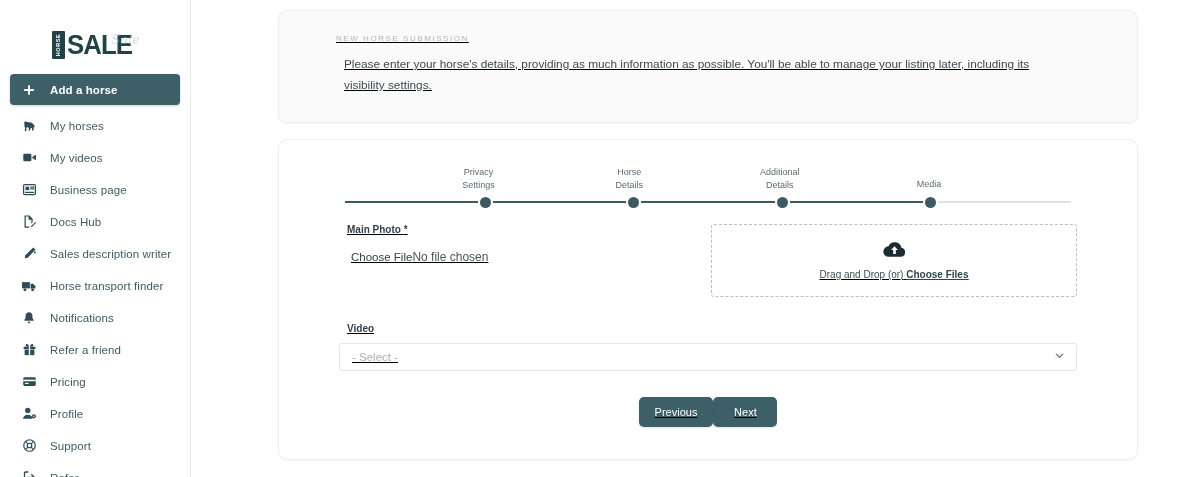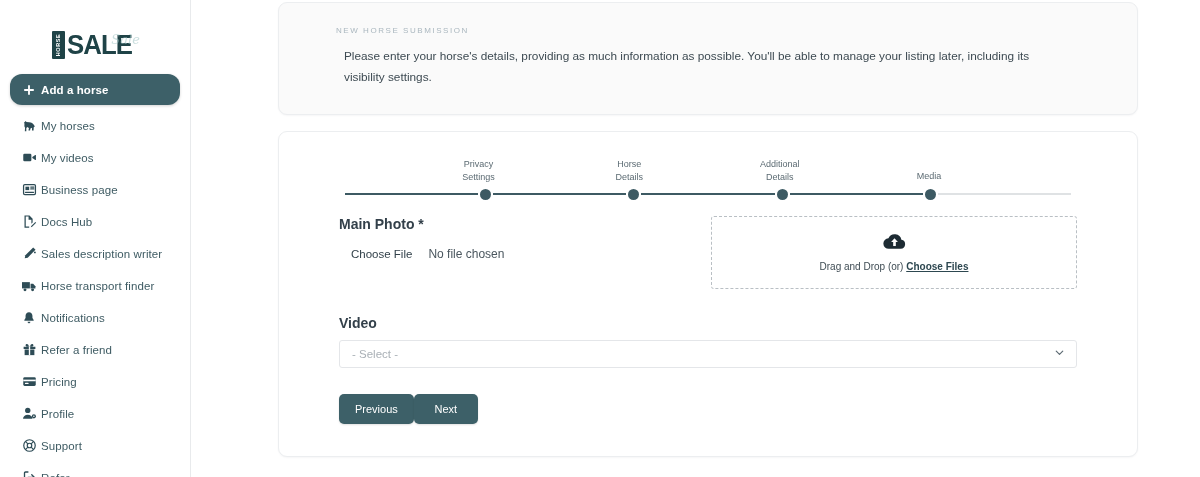--- a/index.html
+++ b/index.html
@@ -77,24 +77,24 @@
     color: #9fc4c4;
     opacity: 0.55;
     pointer-events: none;
   }
 
   .nav { padding: 6px 10px 0 10px; }
 
   .nav-item {
     display: flex;
     align-items: center;
-    gap: 4px;
+    gap: 13px;
     height: 31px;
     padding: 0 11px;
-    border-radius: 12px;
+    border-radius: 4px;
     color: #3e5b63;
     font-size: 11.5px;
     margin-bottom: 1px;
     cursor: pointer;
     white-space: nowrap;
   }
   .nav-item .ico {
     width: 16px; height: 16px;
     display: inline-flex;
     align-items: center; justify-content: center;
@@ -110,21 +110,22 @@
   .nav-item.active .ico { color: #ffffff; }
   .nav-item.active .lbl { font-weight: 600; }
   .nav-item .lbl { letter-spacing: 0.1px; }
   .nav-gap { height: 4px; }
 
   
   .main {
     flex: 1;
     height: 477px;
     background: #ffffff;
-    padding: 2px 62px 0 87px;
+    padding: 10px 62px 0 87px;
+    text-decoration: underline;
   }
 
   .card {
     background: #ffffff;
     border: 1px solid #eceef0;
     border-radius: 9px;
     box-shadow: 0 1px 2px rgba(16,24,40,0.04);
   }
 
   
@@ -185,40 +186,41 @@
     text-align: center;
     font-size: 9px;
     line-height: 12.5px;
     color: #5c6b73;
     transform: translateX(-50%);
     width: 70px;
   }
 
   
   .field-label {
-    font-size: 14px;
+    font-size: 10px;
     font-weight: 700;
     color: #33404a;
     margin-bottom: 9px;
     display: block;
+    margin-left: 8px;
   }
   .req { color: #33404a; font-weight: 700; }
 
   .row-two {
     display: flex;
     gap: 0;
     align-items: flex-start;
   }
   .col-left { width: 372px; flex: 0 0 372px; padding-right: 10px; }
   .col-right { flex: 1; }
 
   .file-input-row {
     display: flex;
     align-items: center;
-    gap: 16px;
+    gap: 0;
     padding-left: 12px;
     height: 26px;
   }
   .choose-file {
     font-size: 11.5px;
     color: #32414a;
     cursor: pointer;
   }
   .no-file {
     font-size: 12px;
@@ -263,21 +265,21 @@
     position: absolute;
     right: 11px;
     top: 50%;
     transform: translateY(-50%);
     color: #5d6b73;
     pointer-events: none;
   }
 
   .btn-row {
     display: flex;
-    justify-content: flex-start;
+    justify-content: center;
     align-items: center;
     margin-top: 26px;
   }
   .btn {
     background: #3d6068;
     color: #ffffff;
     border: none;
     border-radius: 5px;
     font-size: 11px;
     height: 30px;

